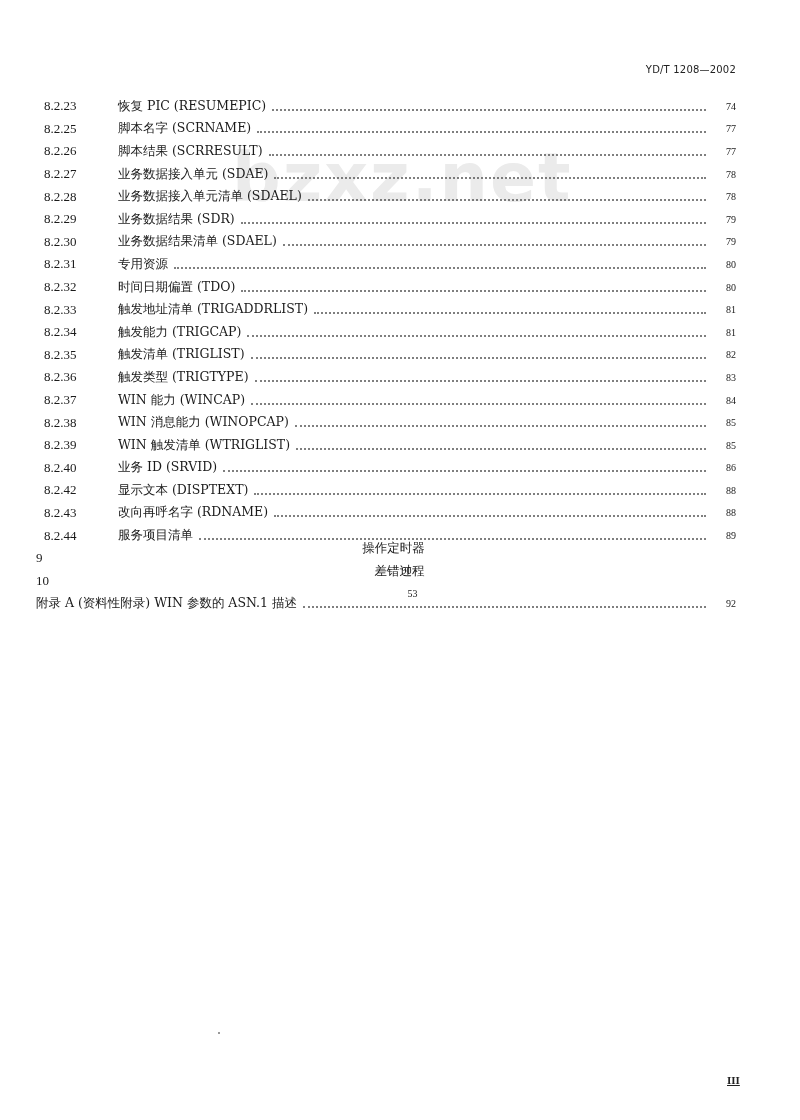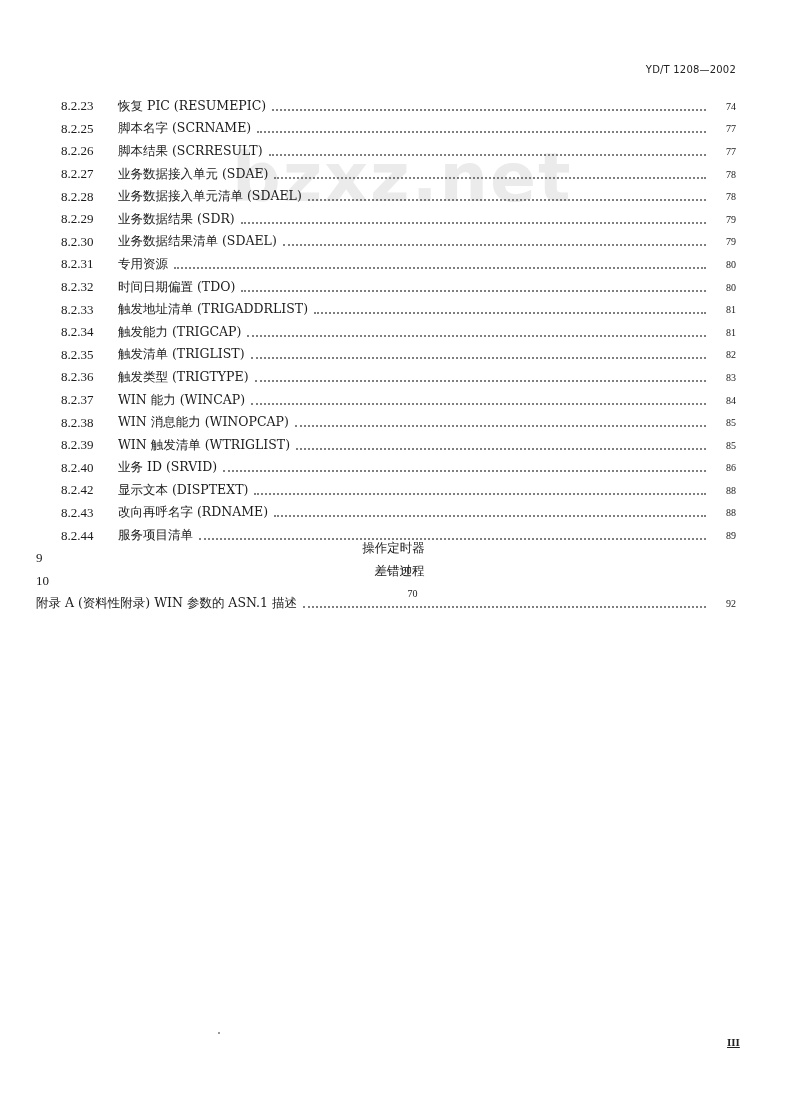--- a/index.html
+++ b/index.html
@@ -21,21 +21,21 @@
     letter-spacing: 2px; z-index: 0; user-select: none;
   }
   .toc {
     position: absolute; top: 95px; left: 0; width: 800px; z-index: 1;
   }
   .row {
     position: relative; height: 22.6px; display: flex; align-items: center;
     font-size: 12.5px;
   }
   .num {
-    position: absolute; left: 61px; width: 56px; white-space: nowrap;
+    position: absolute; left: 44px; width: 56px; white-space: nowrap;
     font-family: "Liberation Serif", serif; font-size: 13px;
   }
   .row.top .num { left: 36px; width: auto; }
   .title-wrap {
     position: absolute; left: 118px; right: 64px;
     display: flex; align-items: center;
   }
   .row.top .title-wrap { left: 57px; flex-direction: column; }
   .row.top.wide .title-wrap { left: 69px; }
   .row.appendix .title-wrap { left: 36px; }
@@ -43,21 +43,21 @@
   .leader {
     flex: 1; height: 1px; margin-top: 6px;
     border-bottom: 2px dotted #555;
     opacity: 0.75;
   }
   .page {
     width: 24px; text-align: right; padding-left: 6px;
     font-family: "Liberation Serif", serif; font-size: 10px;
   }
   .footer-page {
-    position: absolute; top: 1036px; left: 727px;
+    position: absolute; top: 1074px; left: 727px;
     font-family: "Liberation Serif", serif; font-size: 11px; font-weight: bold;
     color: #222;
     text-decoration: underline;
   }
   .stray-mark {
     position: absolute; top: 1032px; left: 218px; width: 2px; height: 2px;
     background: #999;
   }
 </style>
 </head>
@@ -236,21 +236,21 @@
         <span class="title">操作定时器</span>
         <span class="leader"></span>
         <span class="page">90</span>
       </div>
   </div>
   <div class="row top wide">
     <span class="num">10</span>
     <div class="title-wrap">
         <span class="title">差错过程</span>
         <span class="leader"></span>
-        <span class="page">70</span>
+        <span class="page">53</span>
       </div>
   </div>
   <div class="row appendix">
     <div class="title-wrap">
         <span class="title">附录 A (资料性附录) WIN 参数的 ASN.1 描述</span>
         <span class="leader"></span>
         <span class="page">92</span>
       </div>
   </div>
 </div>

